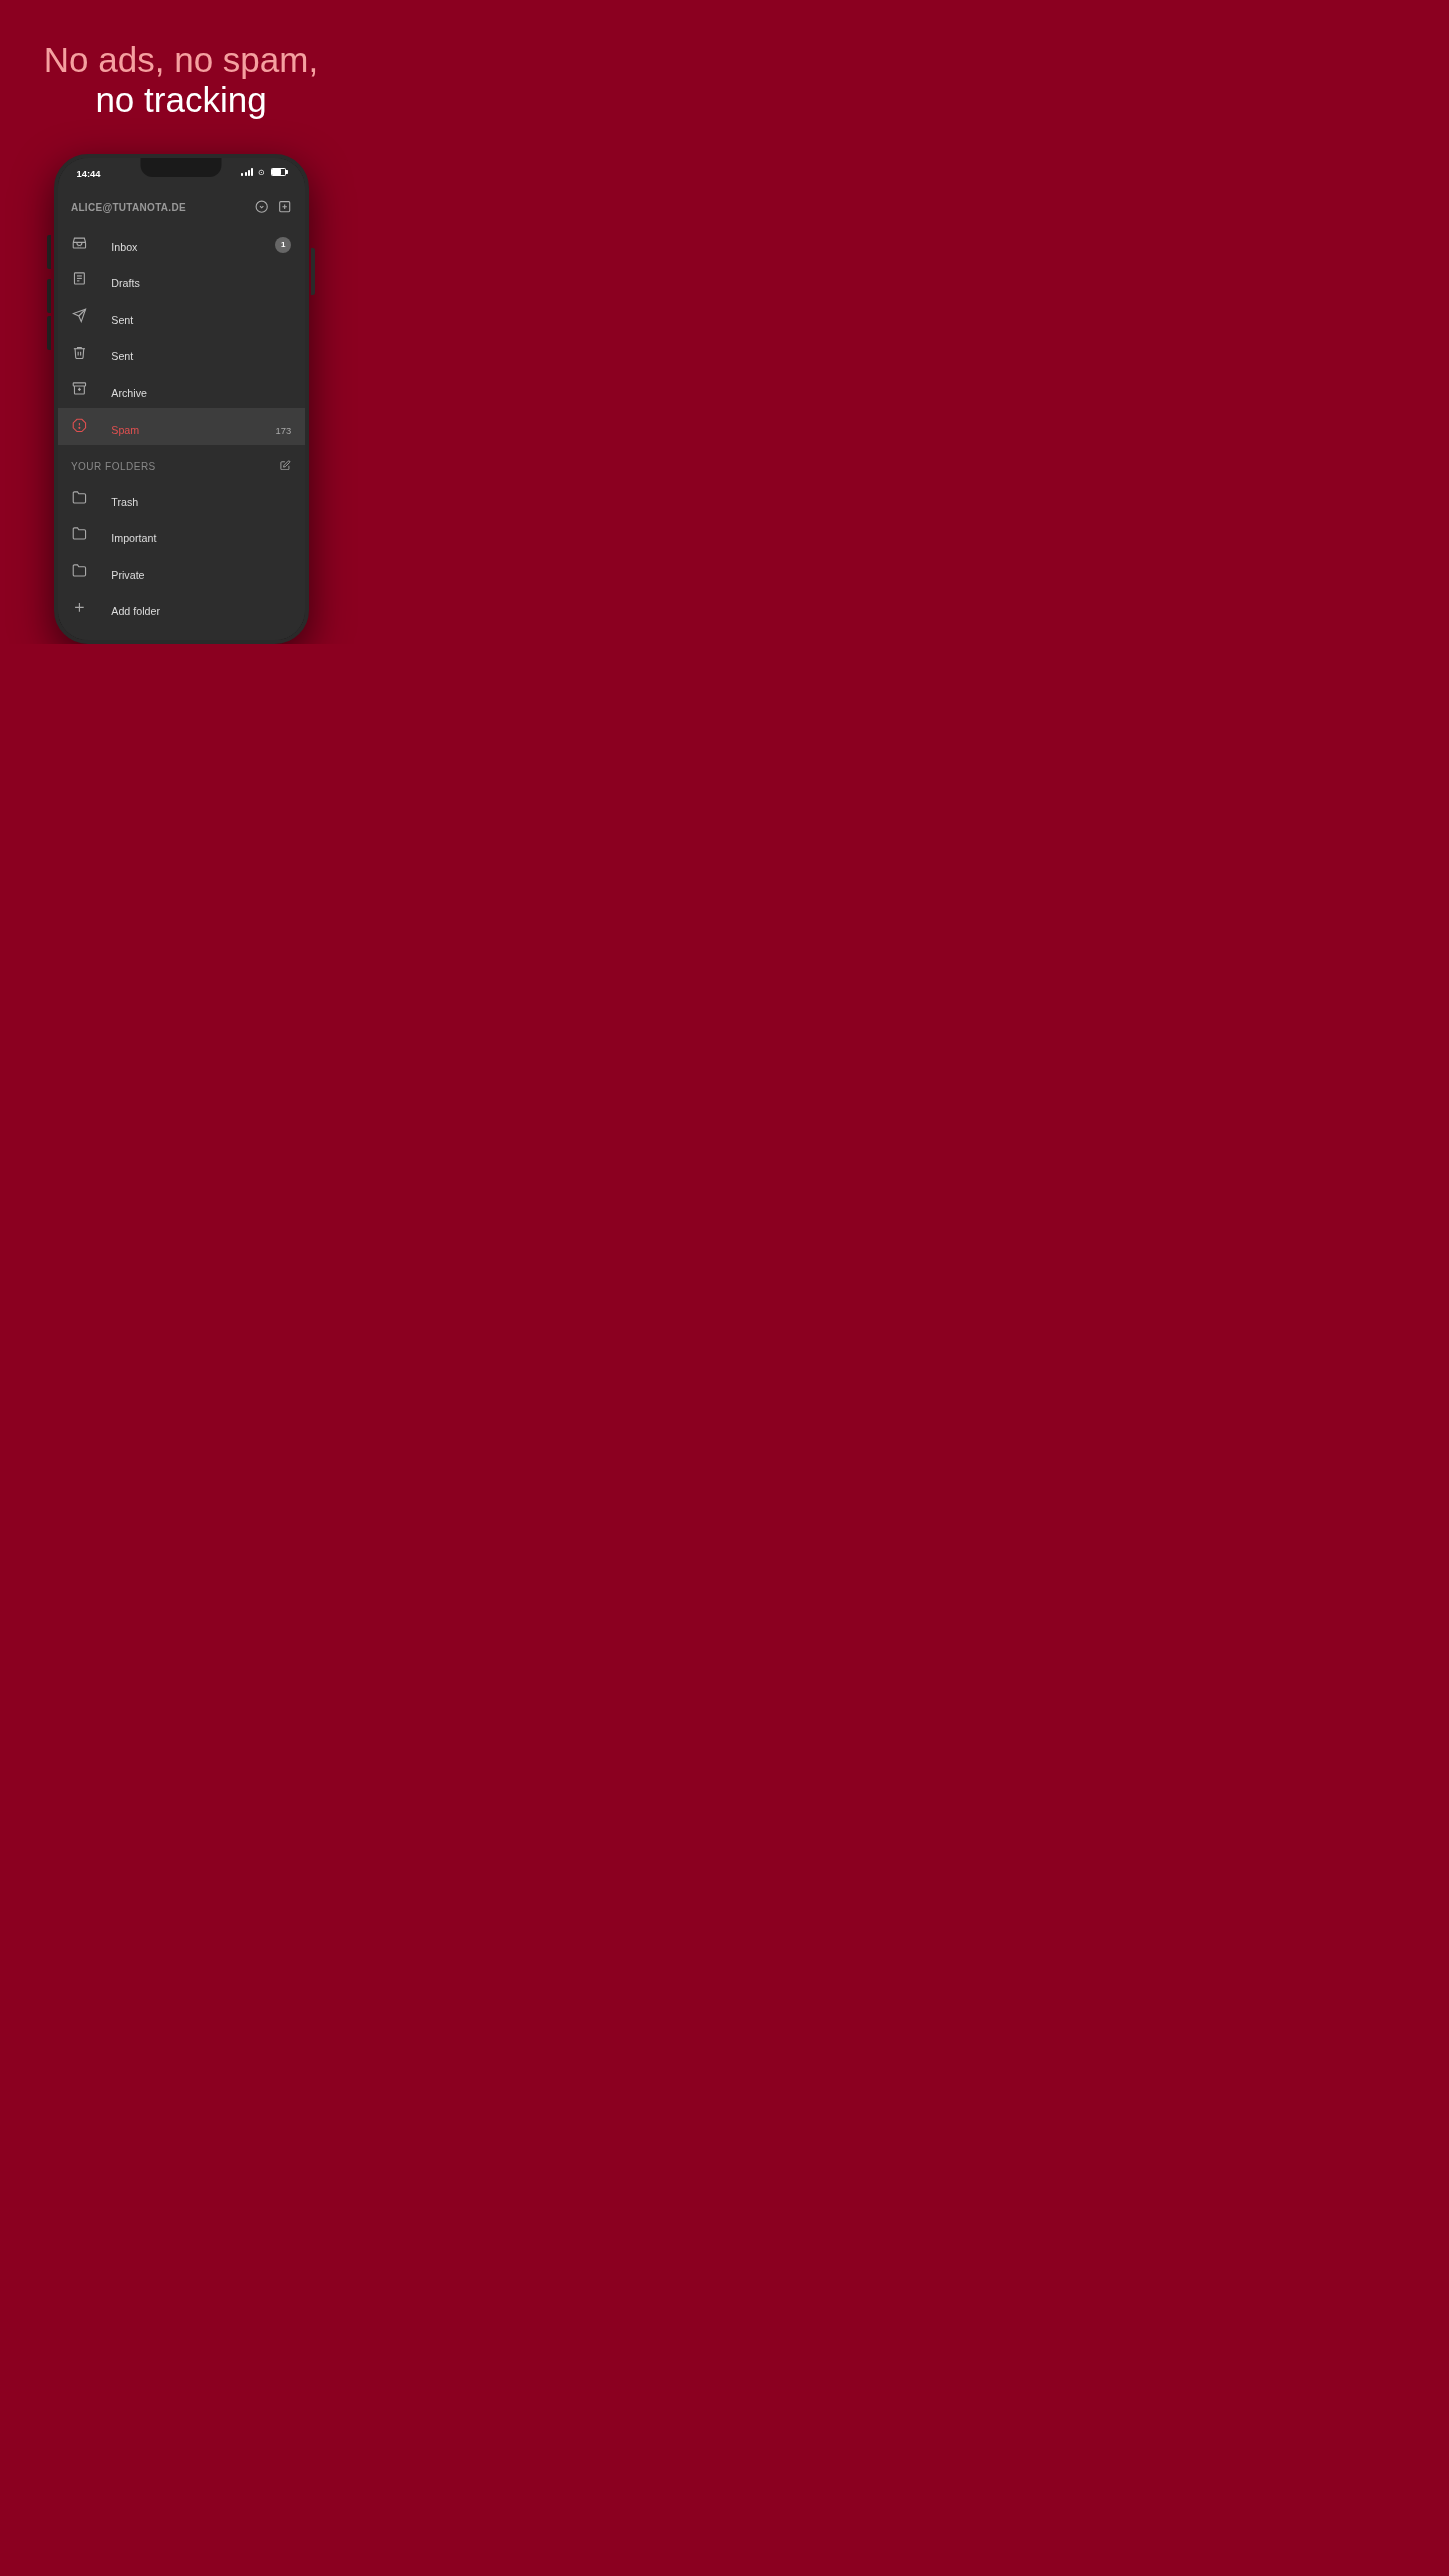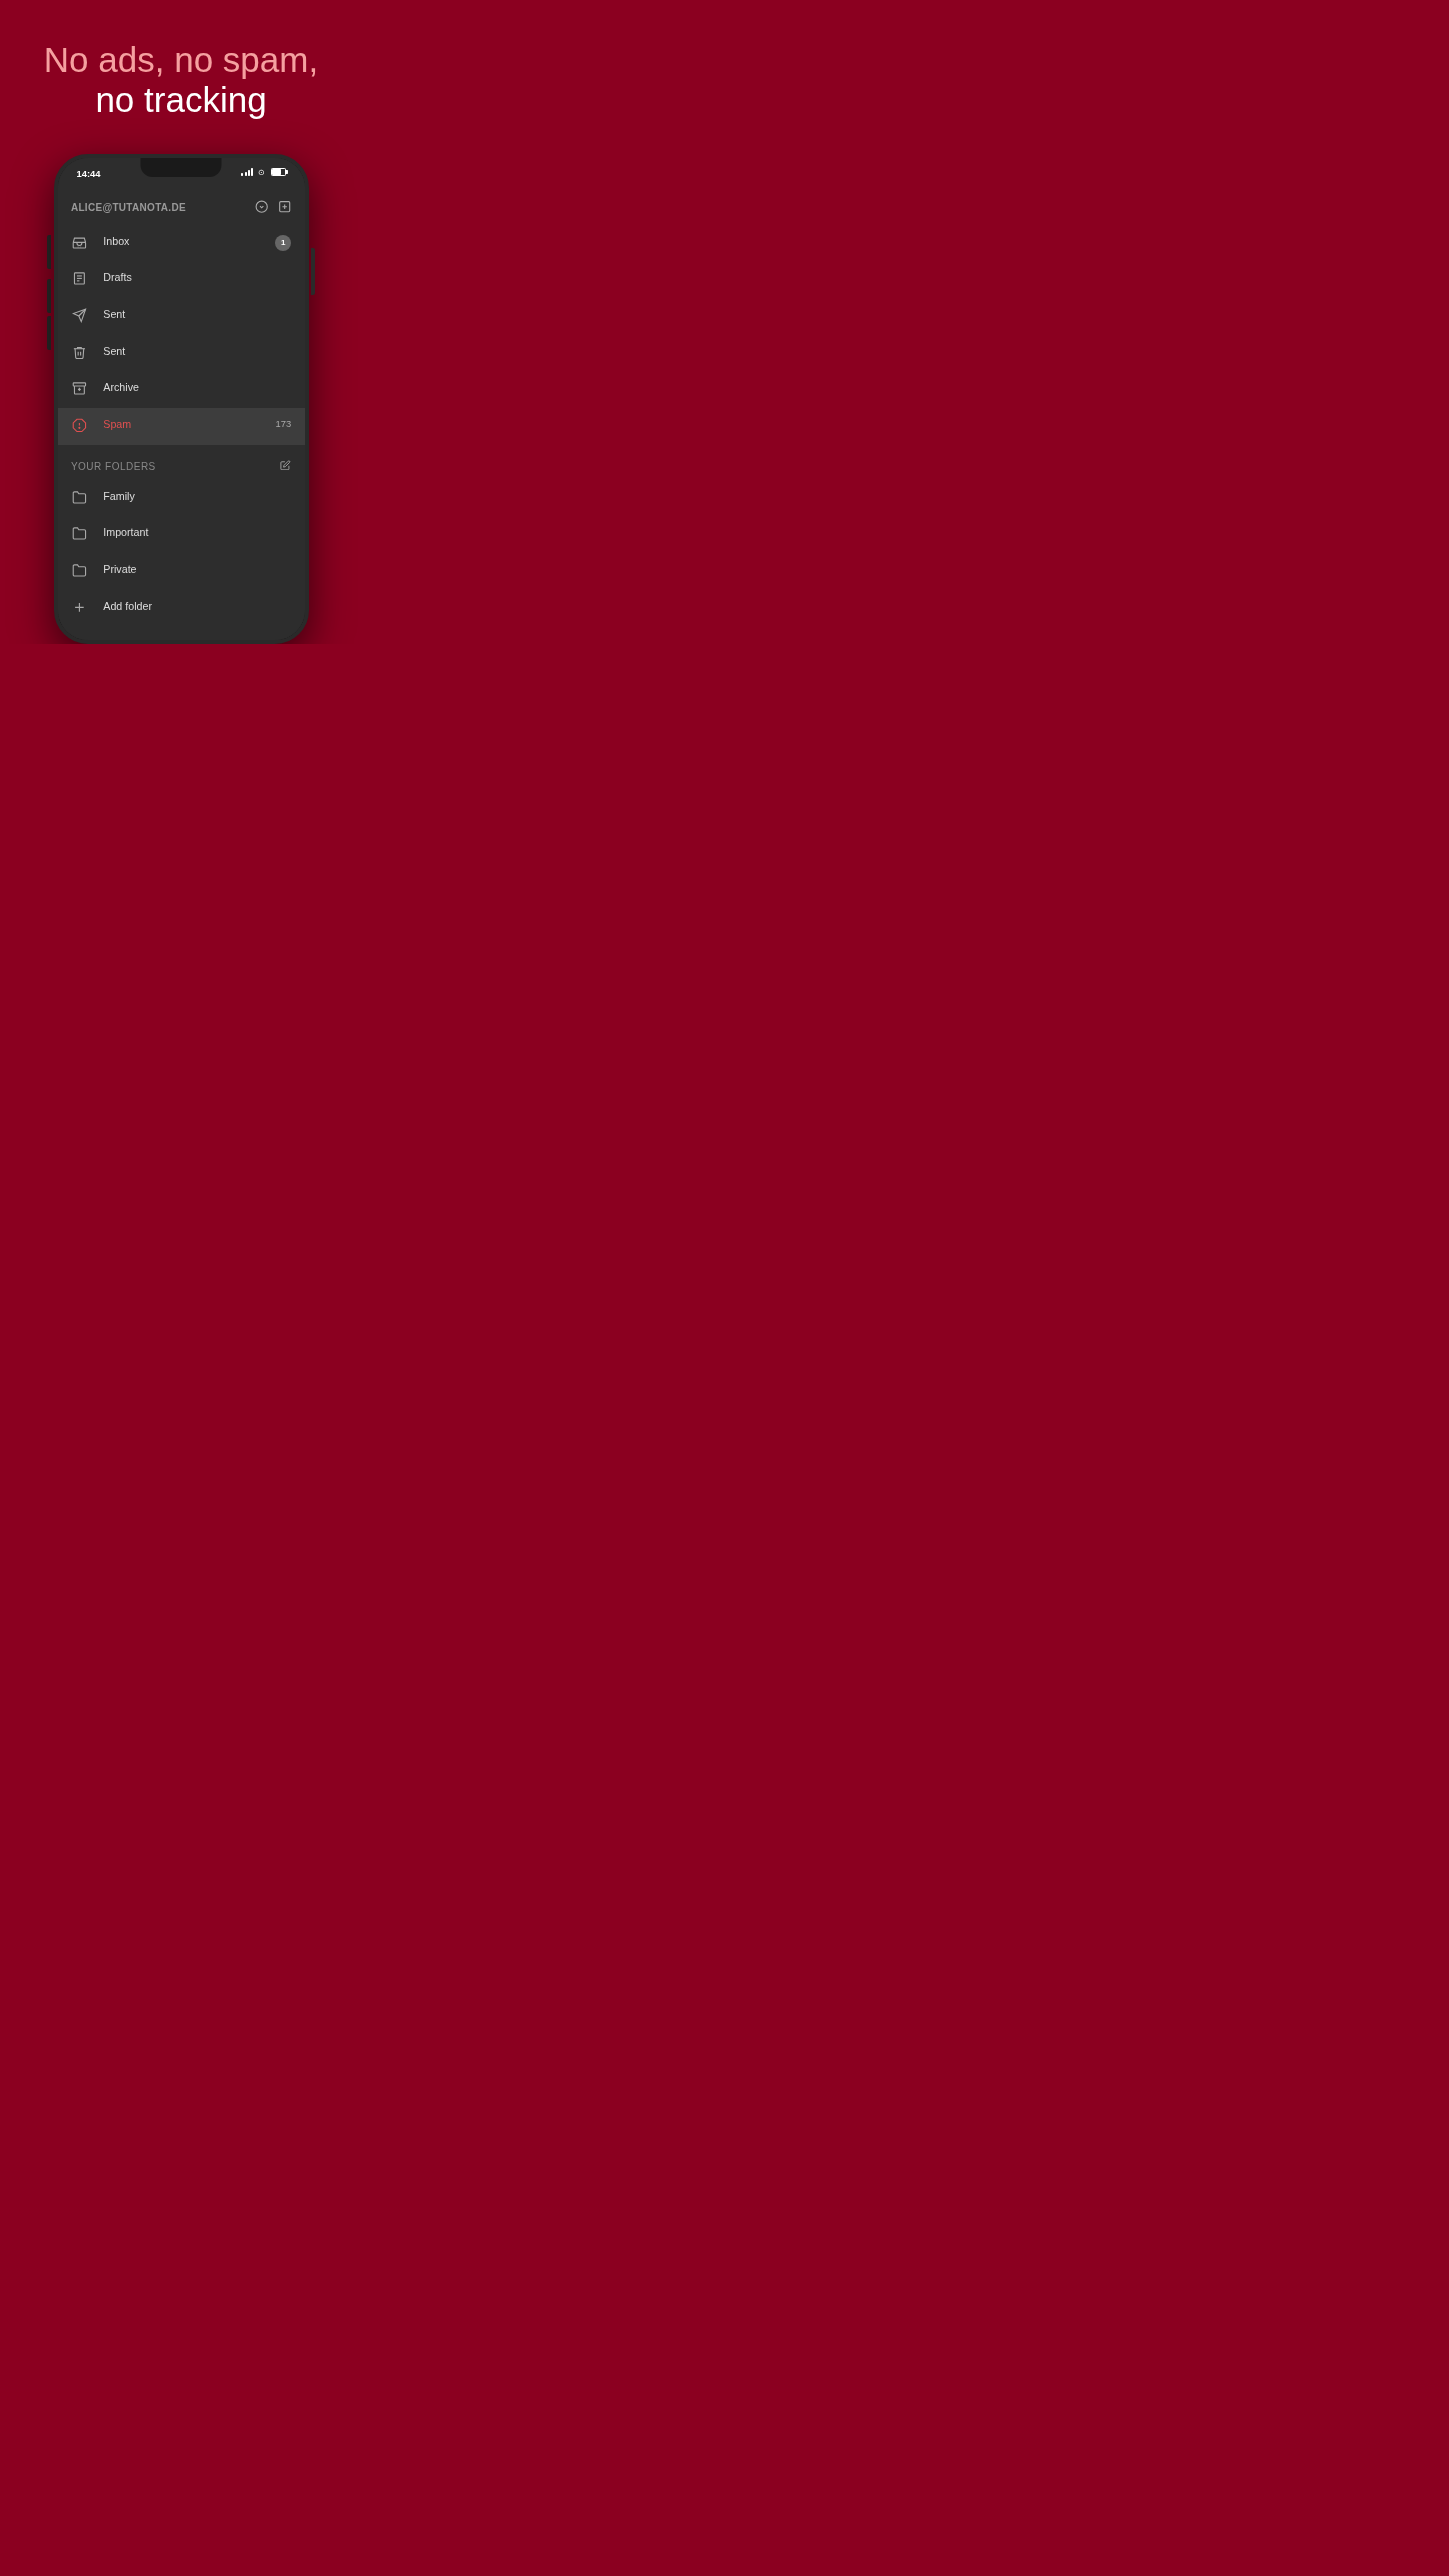--- a/index.html
+++ b/index.html
@@ -188,23 +188,23 @@
       gap: 9.4px;
     }
 
     .header-icon {
       color: #aaa;
       font-size: 12px;
     }
 
     .nav-item {
       display: flex;
-      align-items: flex-start;
+      align-items: flex-end;
       padding: 9.4px 13.4px;
-      gap: 15px;
+      gap: 23px;
       cursor: pointer;
       position: relative;
     }
 
     .nav-item.active {
       background: #3d3d3d;
     }
 
     .nav-icon {
       color: #aaa;
@@ -398,21 +398,21 @@
             </svg>
           </span>
         </div>
 
         <div class="nav-item">
           <span class="nav-icon">
             <svg width="14.8" height="14.8" viewBox="0 0 24 24" fill="none" stroke="#aaa" stroke-width="1.8">
               <path d="M22 19a2 2 0 0 1-2 2H4a2 2 0 0 1-2-2V5a2 2 0 0 1 2-2h5l2 3h9a2 2 0 0 1 2 2z"></path>
             </svg>
           </span>
-          <span class="nav-label">Family</span>
+          <span class="nav-label">Trash</span>
         </div>
 
         <div class="nav-item">
           <span class="nav-icon">
             <svg width="14.8" height="14.8" viewBox="0 0 24 24" fill="none" stroke="#aaa" stroke-width="1.8">
               <path d="M22 19a2 2 0 0 1-2 2H4a2 2 0 0 1-2-2V5a2 2 0 0 1 2-2h5l2 3h9a2 2 0 0 1 2 2z"></path>
             </svg>
           </span>
           <span class="nav-label">Important</span>
         </div>

